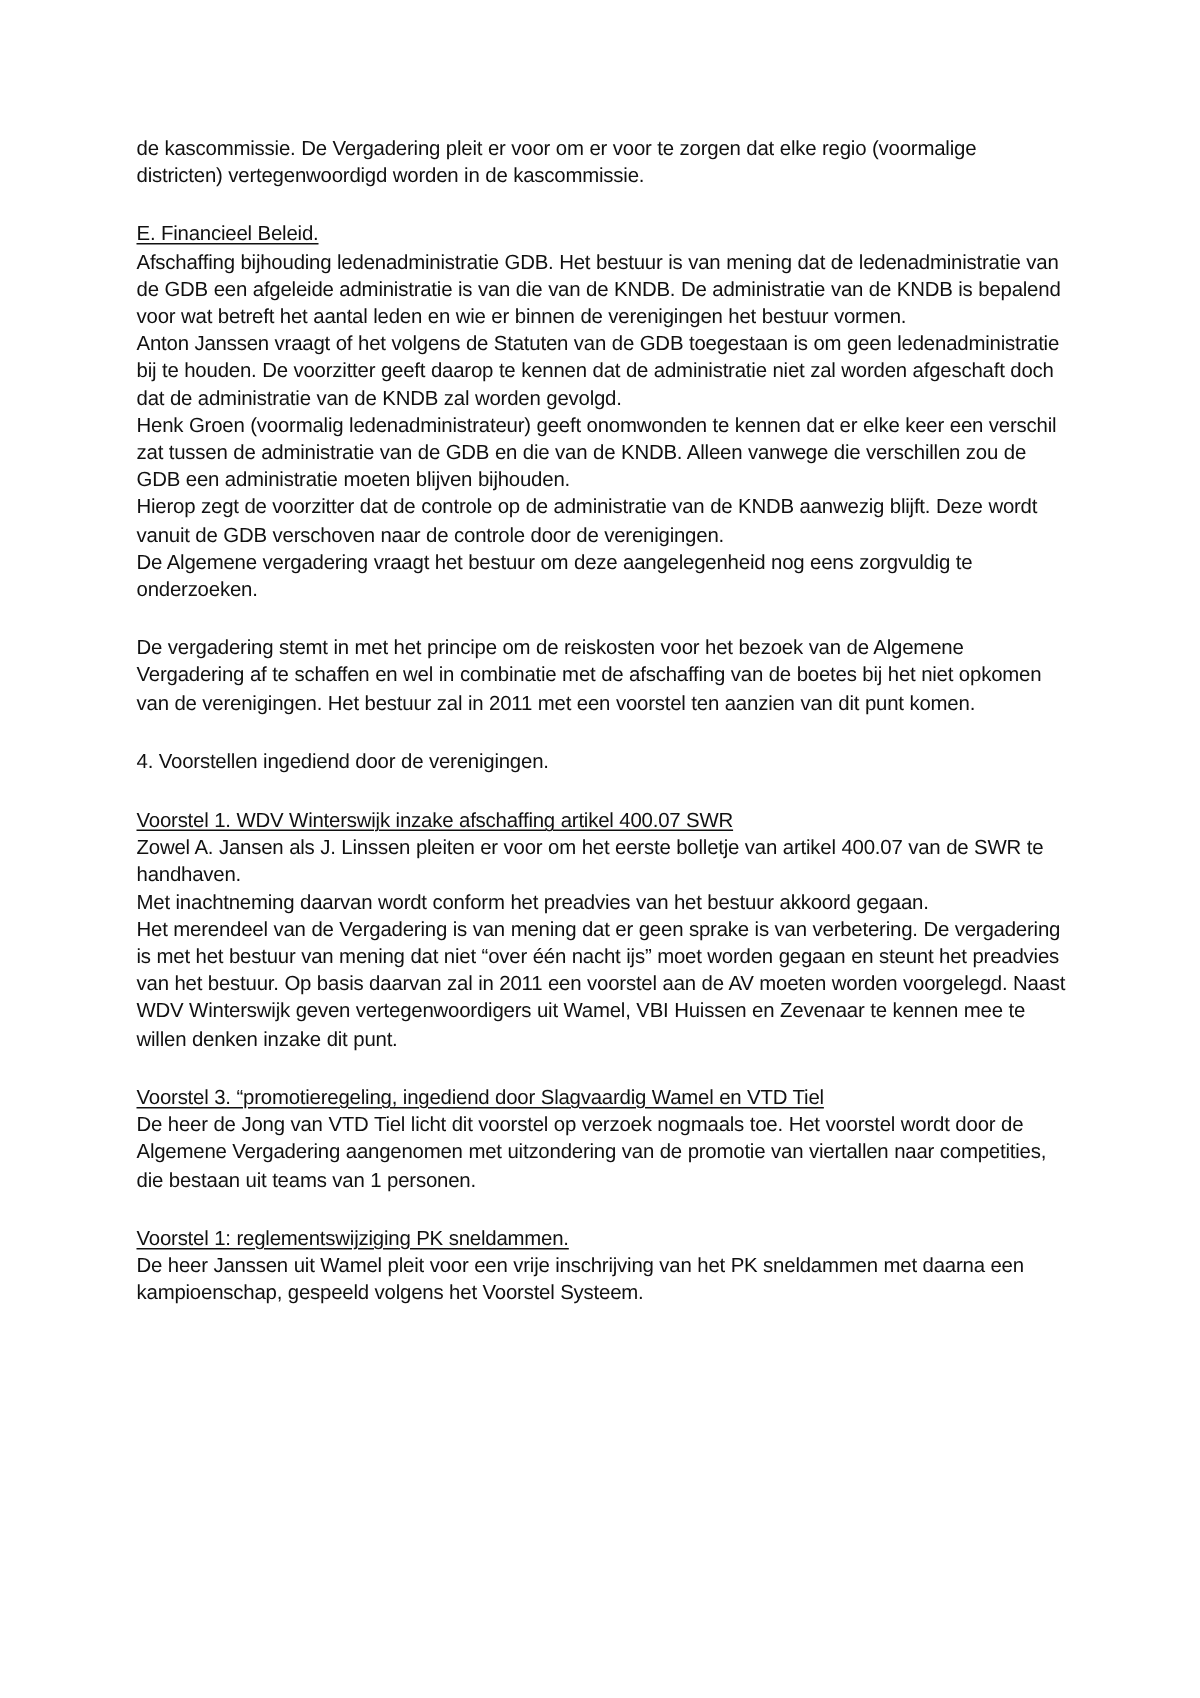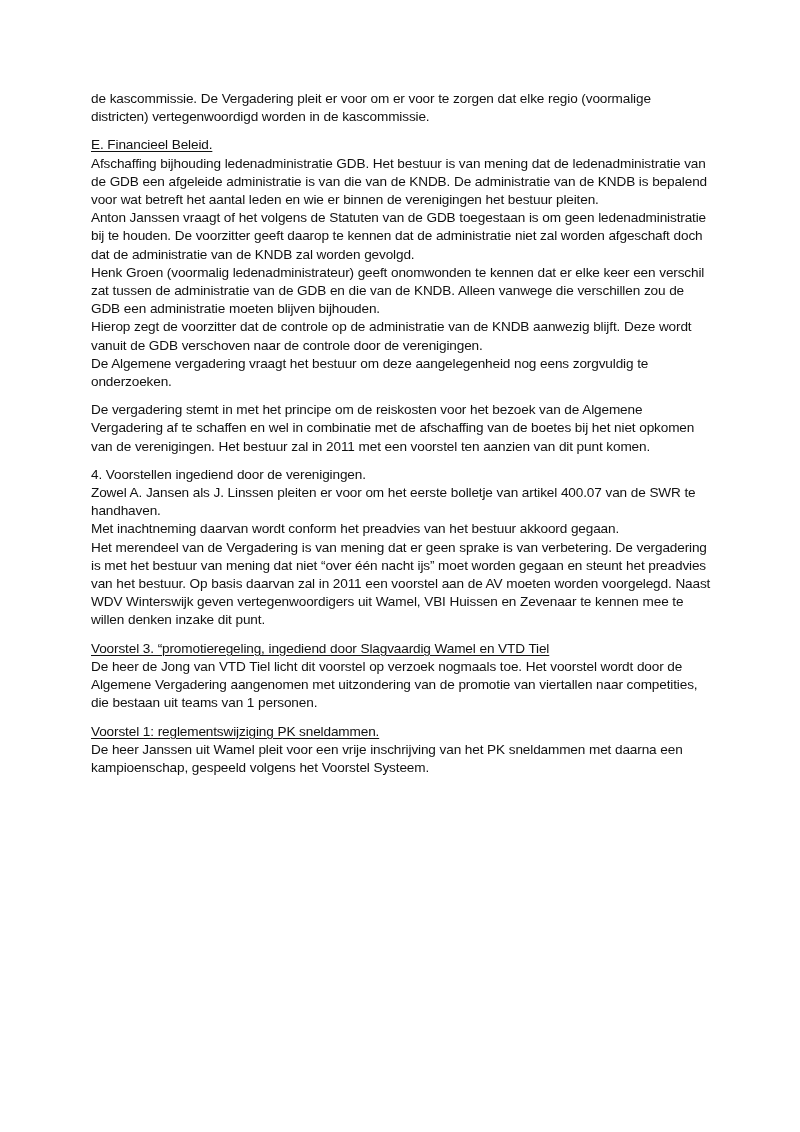--- a/index.html
+++ b/index.html
@@ -30,45 +30,46 @@
     margin: 0;
     padding: 0;
     font-size: 13.6px;
     line-height: 18.2px;
     letter-spacing: -0.01em;
     color: #111111;
     text-align: left;
     word-spacing: 0.01em;
   }
   p.spacer-before {
-    margin-top: 10px;
+    margin-top: 21px;
   }
   .heading-underline {
     text-decoration: underline;
     text-decoration-thickness: 1px;
     text-underline-offset: 2px;
   }
   .heading-bold {
     font-weight: normal;
   }
 </style>
 </head>
 <body>
 
 <div class="page">
   <div class="doc-body" id="doc-body">
   <p class="para">de kascommissie. De Vergadering pleit er voor om er voor te zorgen dat elke regio (voormalige districten) vertegenwoordigd worden in de kascommissie.</p>
       <p class="para spacer-before heading-underline">E. Financieel Beleid.</p>
-      <p class="para">Afschaffing bijhouding ledenadministratie GDB. Het bestuur is van mening dat de ledenadministratie van de GDB een afgeleide administratie is van die van de KNDB. De administratie van de KNDB is bepalend voor wat betreft het aantal leden en wie er binnen de verenigingen het bestuur pleiten.</p>
+      <p class="para">Afschaffing bijhouding ledenadministratie GDB. Het bestuur is van mening dat de ledenadministratie van de GDB een afgeleide administratie is van die van de KNDB. De administratie van de KNDB is bepalend voor wat betreft het aantal leden en wie er binnen de verenigingen het bestuur vormen.</p>
       <p class="para">Anton Janssen vraagt of het volgens de Statuten van de GDB toegestaan is om geen ledenadministratie bij te houden. De voorzitter geeft daarop te kennen dat de administratie niet zal worden afgeschaft doch dat de administratie van de KNDB zal worden gevolgd.</p>
       <p class="para">Henk Groen (voormalig ledenadministrateur) geeft onomwonden te kennen dat er elke keer een verschil zat tussen de administratie van de GDB en die van de KNDB. Alleen vanwege die verschillen zou de GDB een administratie moeten blijven bijhouden.</p>
       <p class="para">Hierop zegt de voorzitter dat de controle op de administratie van de KNDB aanwezig blijft. Deze wordt vanuit de GDB verschoven naar de controle door de verenigingen.</p>
       <p class="para">De Algemene vergadering vraagt het bestuur om deze aangelegenheid nog eens zorgvuldig te onderzoeken.</p>
       <p class="para spacer-before">De vergadering stemt in met het principe om de reiskosten voor het bezoek van de Algemene Vergadering af te schaffen en wel in combinatie met de afschaffing van de boetes bij het niet opkomen van de verenigingen. Het bestuur zal in 2011 met een voorstel ten aanzien van dit punt komen.</p>
       <p class="para spacer-before heading-bold">4. Voorstellen ingediend door de verenigingen.</p>
+      <p class="para spacer-before heading-underline">Voorstel 1. WDV Winterswijk inzake afschaffing artikel 400.07 SWR</p>
       <p class="para">Zowel A. Jansen als J. Linssen pleiten er voor om het eerste bolletje van artikel 400.07 van de SWR te handhaven.</p>
       <p class="para">Met inachtneming daarvan wordt conform het preadvies van het bestuur akkoord gegaan.</p>
       <p class="para">Het merendeel van de Vergadering is van mening dat er geen sprake is van verbetering. De vergadering is met het bestuur van mening dat niet “over één nacht ijs” moet worden gegaan en steunt het preadvies van het bestuur. Op basis daarvan zal in 2011 een voorstel aan de AV moeten worden voorgelegd. Naast WDV Winterswijk geven vertegenwoordigers uit Wamel, VBI Huissen en Zevenaar te kennen mee te willen denken inzake dit punt.</p>
       <p class="para spacer-before heading-underline">Voorstel 3. “promotieregeling, ingediend door Slagvaardig Wamel en VTD Tiel</p>
       <p class="para">De heer de Jong van VTD Tiel licht dit voorstel op verzoek nogmaals toe. Het voorstel wordt door de Algemene Vergadering aangenomen met uitzondering van de promotie van viertallen naar competities, die bestaan uit teams van 1 personen.</p>
       <p class="para spacer-before heading-underline">Voorstel 1: reglementswijziging PK sneldammen.</p>
       <p class="para">De heer Janssen uit Wamel pleit voor een vrije inschrijving van het PK sneldammen met daarna een kampioenschap, gespeeld volgens het Voorstel Systeem.</p>
     </div>
 </div>
 

